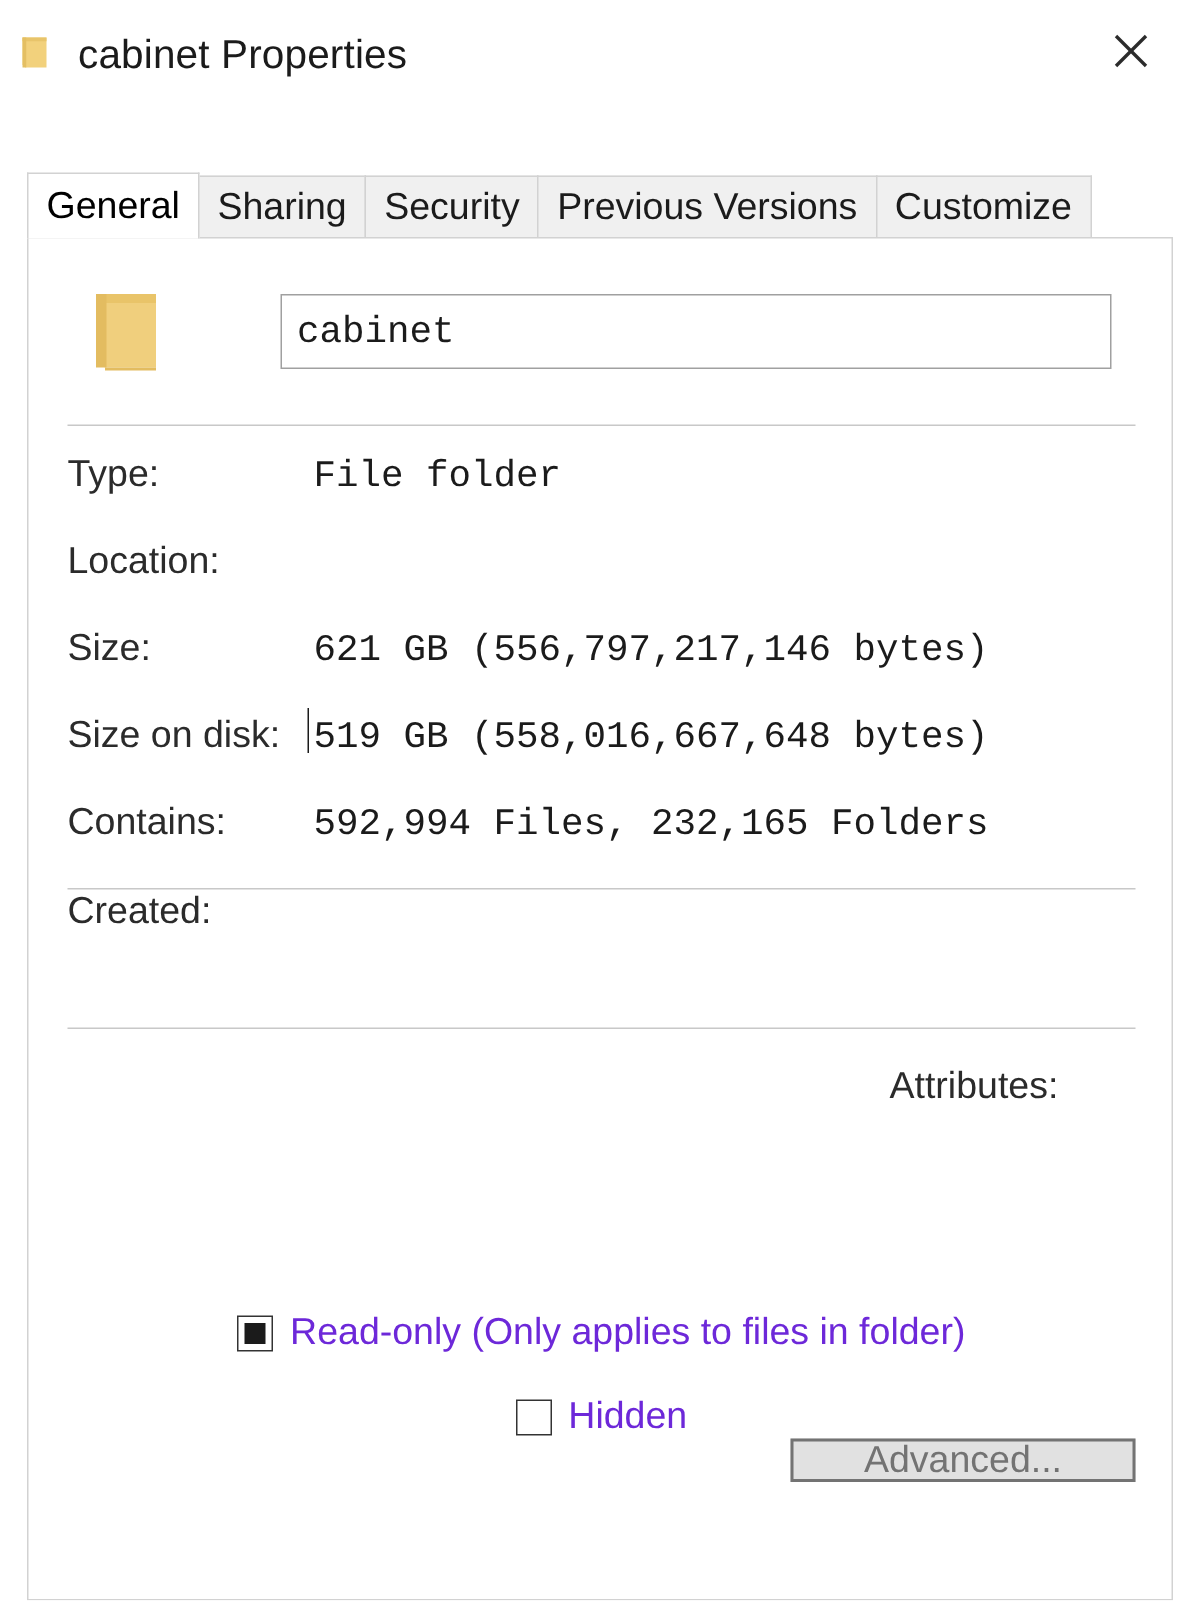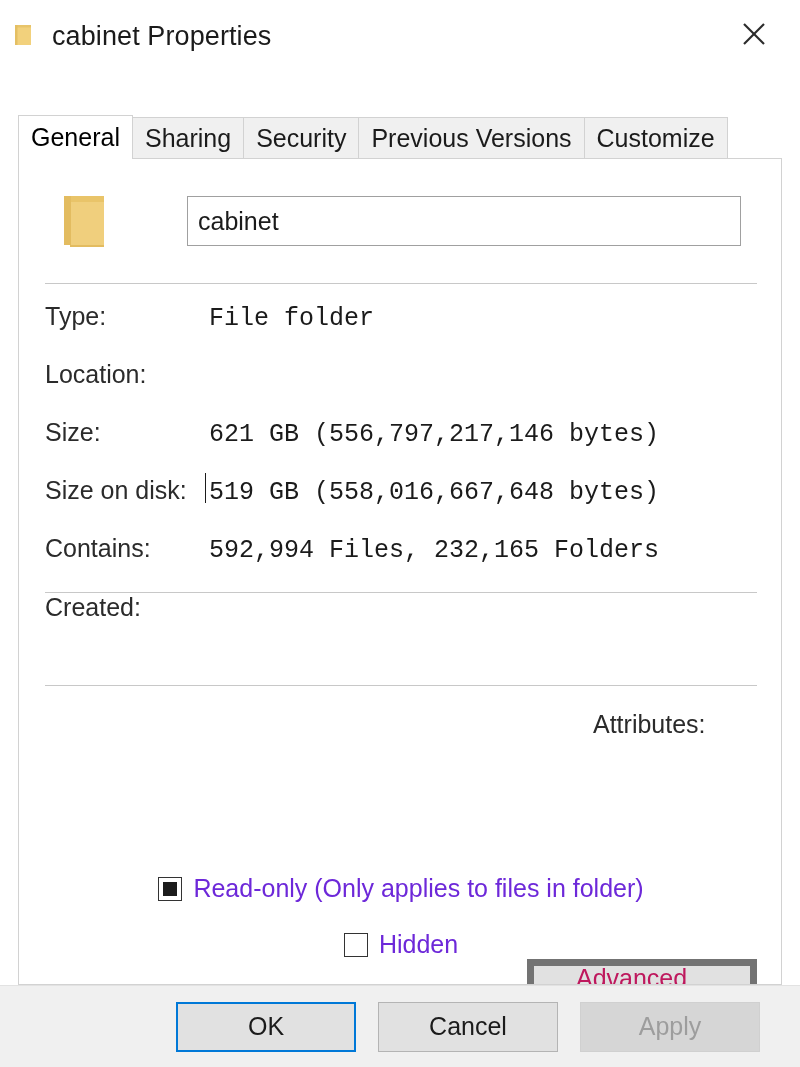--- a/index.html
+++ b/index.html
@@ -130,21 +130,21 @@
     flex: 0 0 54px;
     position: relative;
     margin-left: 12px;
   }
   .name-input {
     margin-left: 76px;
     flex: 1 1 auto;
     height: 50px;
     border: 1px solid #a0a0a0;
     background: #ffffff;
-    font-family: Liberation Sans, sans-serif;
+    font-family: Liberation Mono, monospace;
     font-size: 25px;
     color: #1b1b1b;
     padding: 0 10px;
     outline: none;
     margin-right: 16px;
   }
 
   .divider {
     height: 1px;
     background: #c8c8c8;
@@ -239,24 +239,24 @@
   .checkbox-label {
     font-size: 25px;
     color: #6d28d9;
     white-space: nowrap;
   }
   .advanced-btn {
     margin-left: auto;
     width: 230px;
     height: 48px;
     background: #e1e1e1;
-    border: 7px solid #737373;
+    border: 2px solid #737373;
     font-family: "Liberation Sans", sans-serif;
     font-size: 25px;
-    color: #be185d;
+    color: #737373;
     cursor: pointer;
     padding: 0;
     line-height: 1;
   }
 
   
   .footer {
     flex: 0 0 82px;
     height: 82px;
     background: #f0f0f0;
@@ -402,19 +402,14 @@
             <span class="checkbox-label">Hidden</span>
           </span>
           <button class="advanced-btn">Advanced...</button>
         </div>
 
       </div>
 
     </div>
   </div>
 
-  <div class="footer">
-    <button class="btn default">OK</button>
-    <button class="btn">Cancel</button>
-    <button class="btn disabled">Apply</button>
-  </div>
 
 </div>
 
 </body></html>

